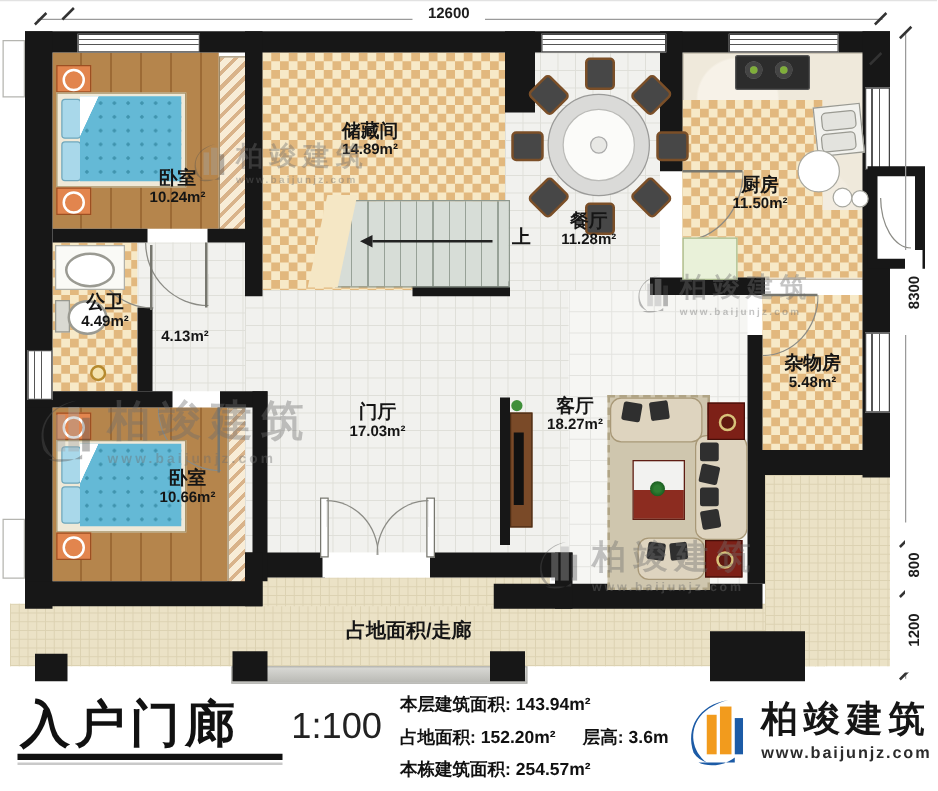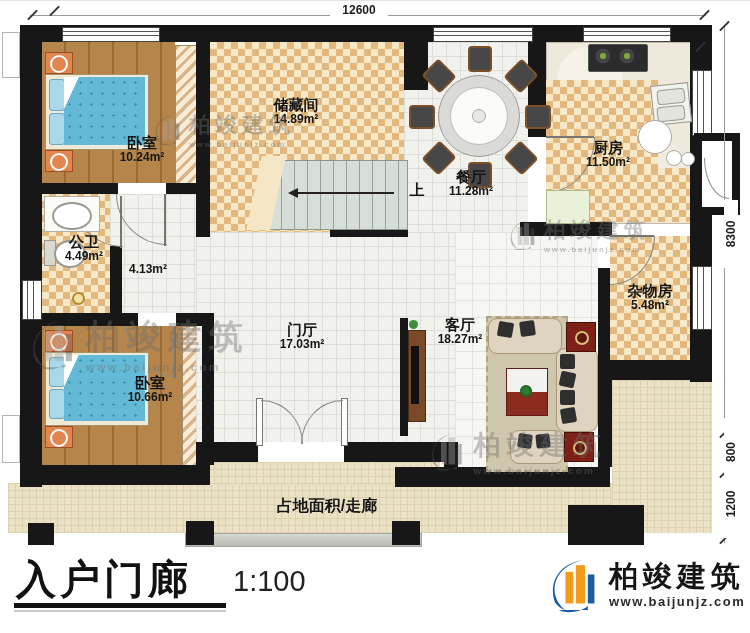--- a/index.html
+++ b/index.html
@@ -322,20 +322,31 @@
       <div class="t2">www.baijunjz.com</div>
     </div>
   </div>
 
   <div id="titleblock">
     <div class="big" style="left:16px;top:552px">入户门廊</div>
     <div class="abs" style="left:14px;top:603px;width:212px;height:5px;background:#111"></div>
     <div class="abs" style="left:14px;top:610px;width:212px;height:2px;background:#c9c9c9"></div>
     <div class="scale" style="left:233px;top:565px">1:100</div>
     <div class="abs" style="left:320px;top:550px">
+      <div class="statrow">
+        <span>本层建筑面积: </span><span>143.94m²</span>
+      </div>
+      <div class="statrow">
+        <span>占地面积: </span><span>152.20m²</span>
+        <span style="display:inline-block;width:14px"></span>
+        <span>层高: </span><span>3.6m</span>
+      </div>
+      <div class="statrow">
+        <span>本栋建筑面积: </span><span>254.57m²</span>
+      </div>
     </div>
     <div class="logo" style="left:543px;top:556px">
       <svg width="58" height="58" viewBox="0 0 44 44">
           <use href="#bjlogo"></use>
         </svg>
       <div>
         <div class="n">柏竣建筑</div>
         <div class="u">www.baijunjz.com</div>
       </div>
     </div>

